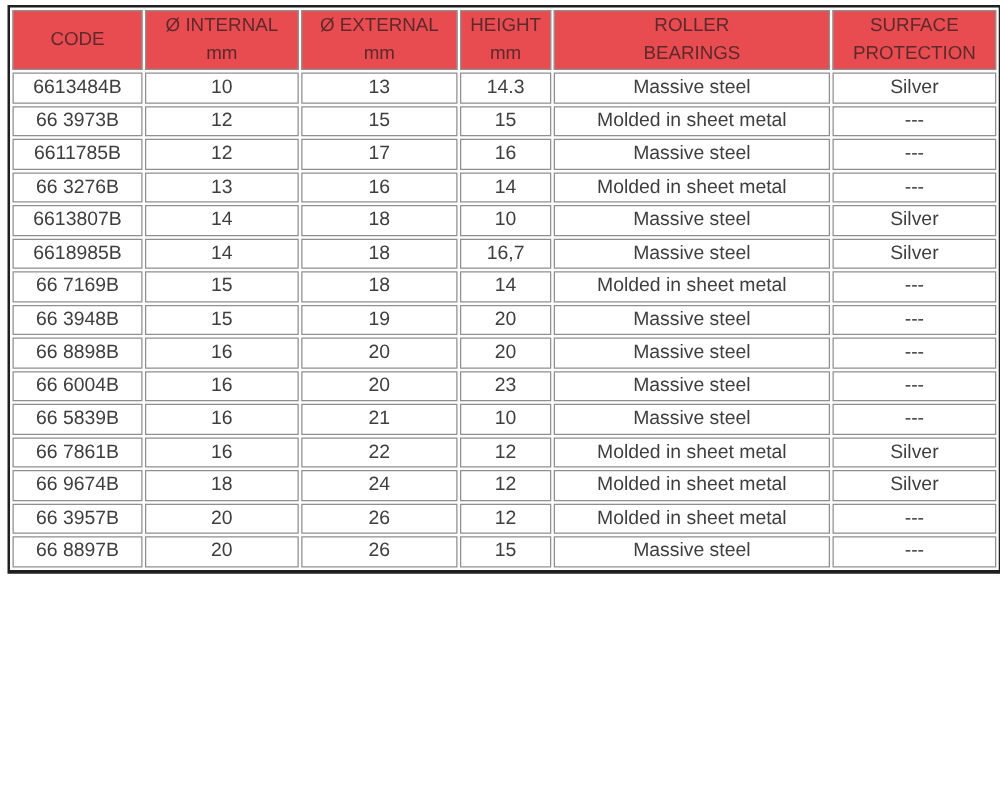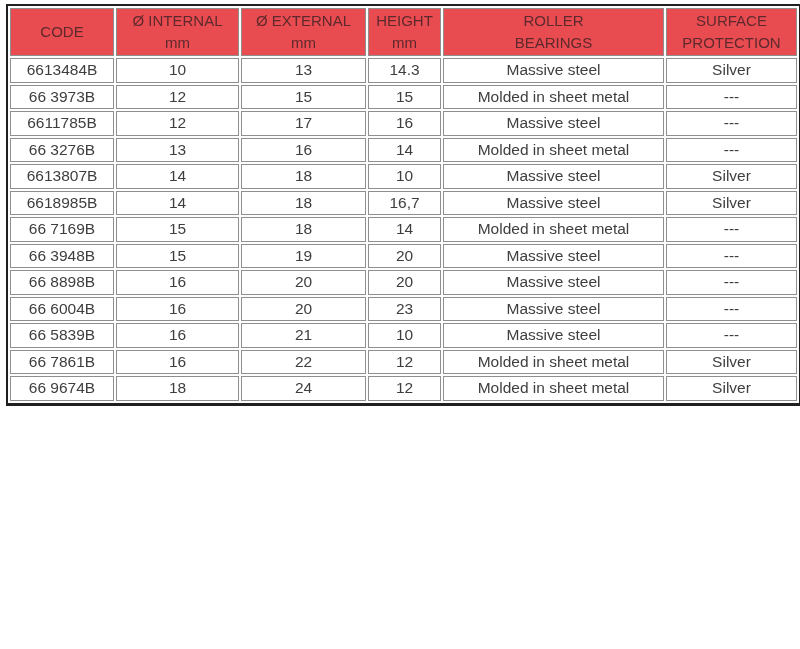--- a/index.html
+++ b/index.html
@@ -189,15 +189,31 @@
           <td>Silver</td>
         </tr>
         <tr>
           <td>66 9674B</td>
           <td>18</td>
           <td>24</td>
           <td>12</td>
           <td>Molded in sheet metal</td>
           <td>Silver</td>
         </tr>
+        <tr>
+          <td>66 3957B</td>
+          <td>20</td>
+          <td>26</td>
+          <td>12</td>
+          <td>Molded in sheet metal</td>
+          <td>---</td>
+        </tr>
+        <tr>
+          <td>66 8897B</td>
+          <td>20</td>
+          <td>26</td>
+          <td>15</td>
+          <td>Massive steel</td>
+          <td>---</td>
+        </tr>
       </tbody>
   </table>
 </div>
 
 </body></html>

